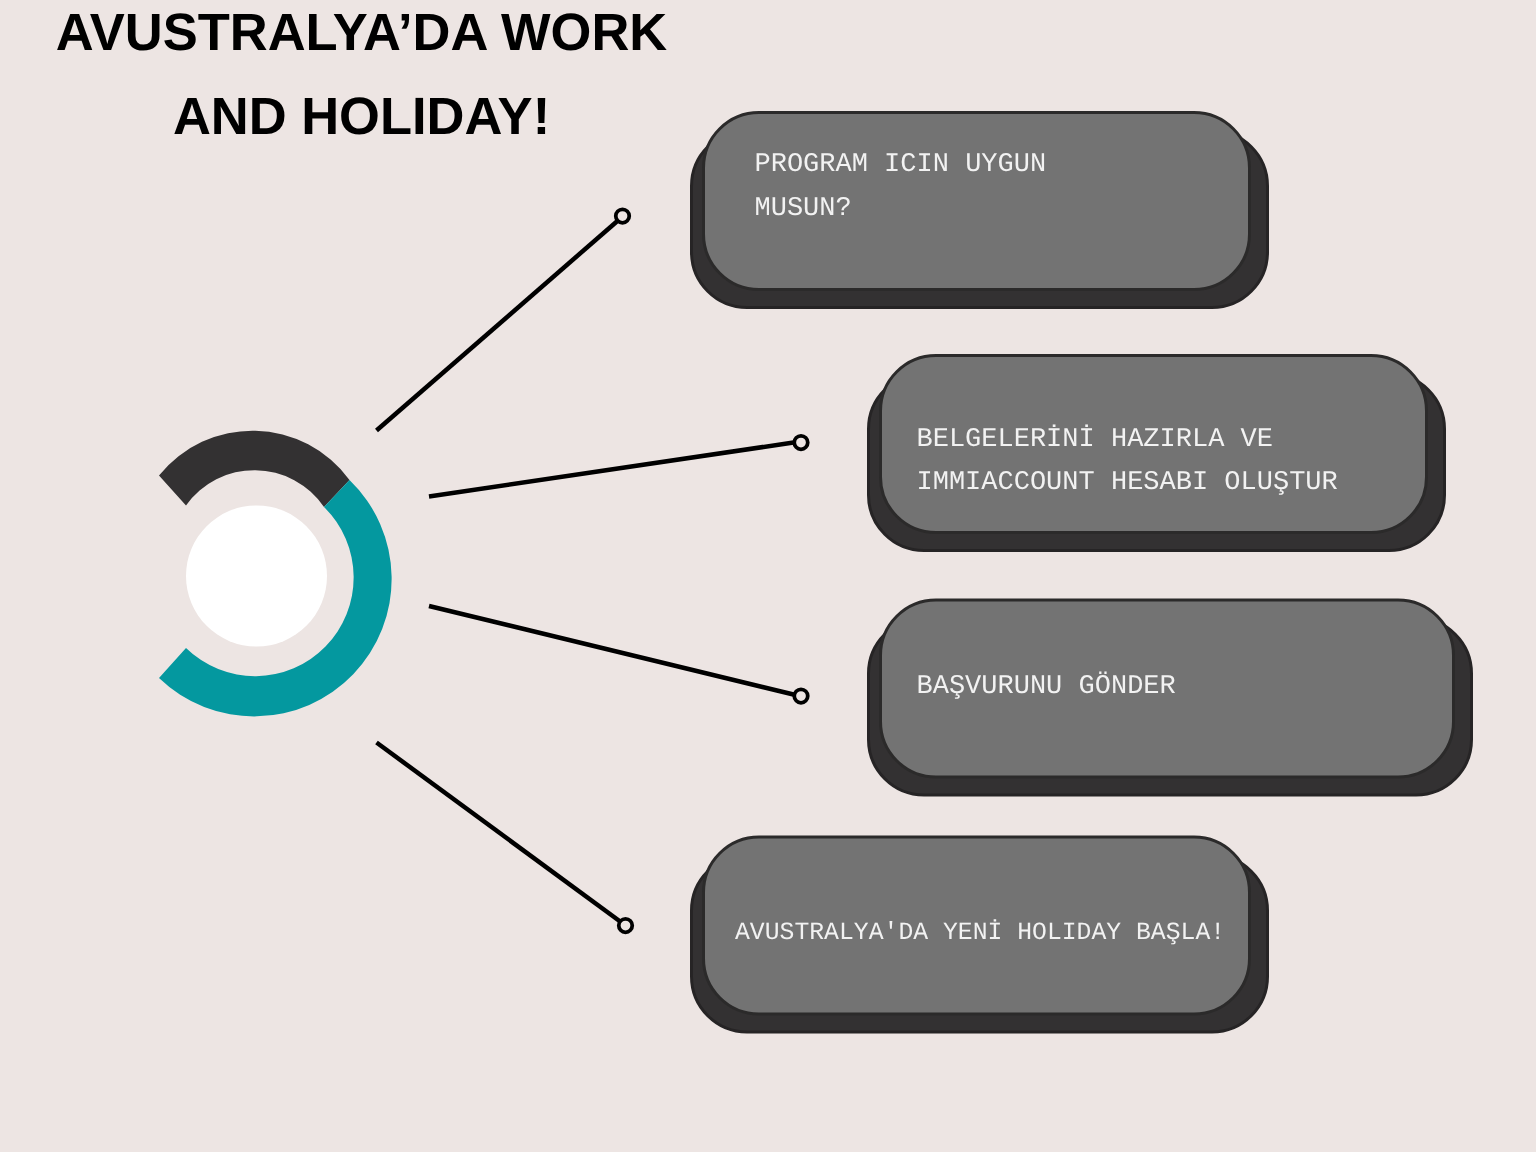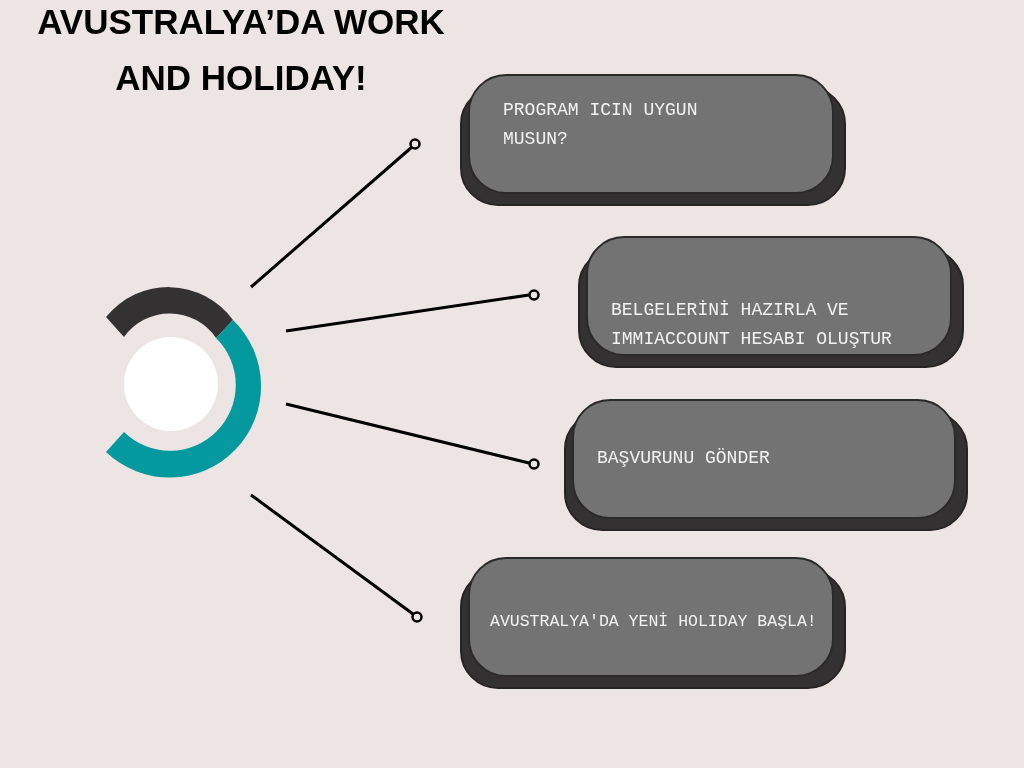--- a/index.html
+++ b/index.html
@@ -72,26 +72,26 @@
 
 <div class="step" style="left:448px; top:74px; width:386px;">
   <div class="shadow"></div>
   <div class="card" style="align-items:flex-start; padding:20px 90px 0 33px;">
     <span>PROGRAM ICIN UYGUN MUSUN?</span>
   </div>
 </div>
 
 <div class="step" style="left:566px; top:236px; width:386px;">
   <div class="shadow"></div>
-  <div class="card" style="align-items:flex-end; padding:24px 20px 0 23px;">
+  <div class="card" style="align-items:center; padding:24px 20px 0 23px;">
     <span>BELGELERİNİ HAZIRLA VE IMMIACCOUNT HESABI OLUŞTUR</span>
   </div>
 </div>
 
-<div class="step" style="left:552px; top:399px; width:386px;padding-left:18px;">
+<div class="step" style="left:566px; top:399px; width:386px;padding-left:18px;">
   <div class="shadow"></div>
   <div class="card" style="padding:0 20px 2px 23px;">
     <span>BAŞVURUNU GÖNDER</span>
   </div>
 </div>
 
 <div class="step" style="left:448px; top:557px; width:386px;">
   <div class="shadow"></div>
   <div class="card" style="padding:8px 10px 0 20px; font-size:16.5px;">
     <span>AVUSTRALYA'DA YENİ HOLIDAY BAŞLA!</span>

